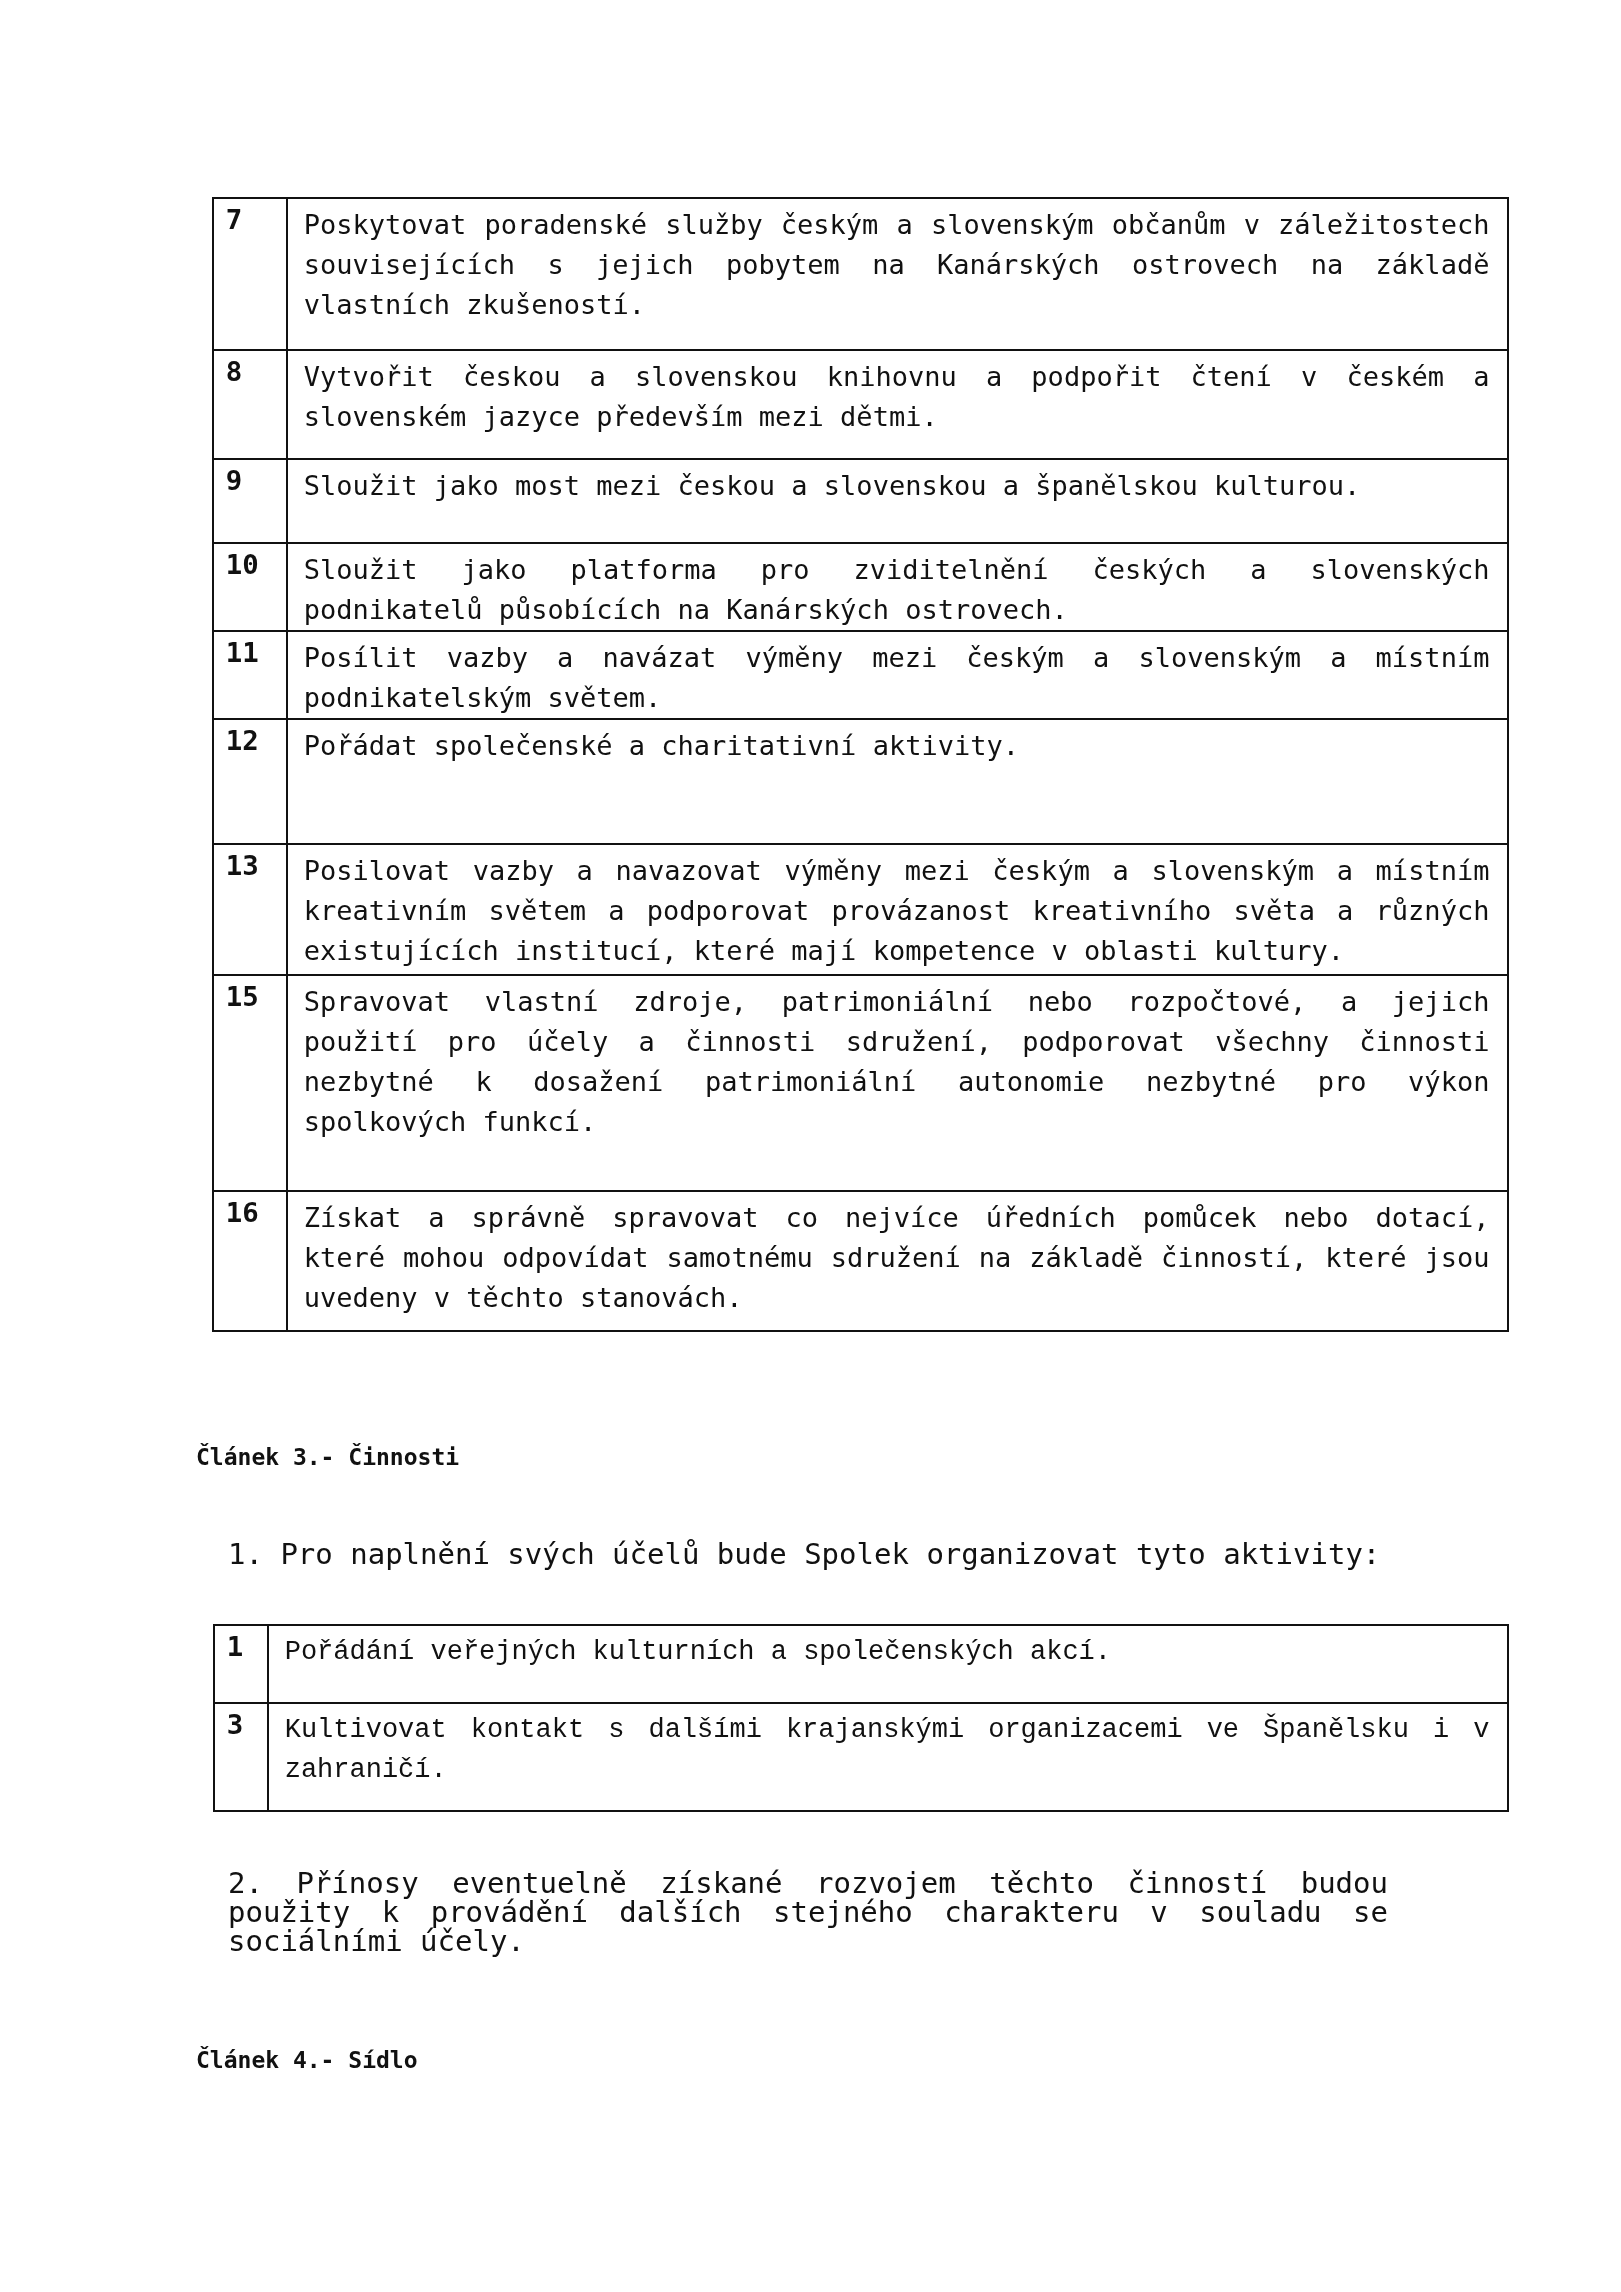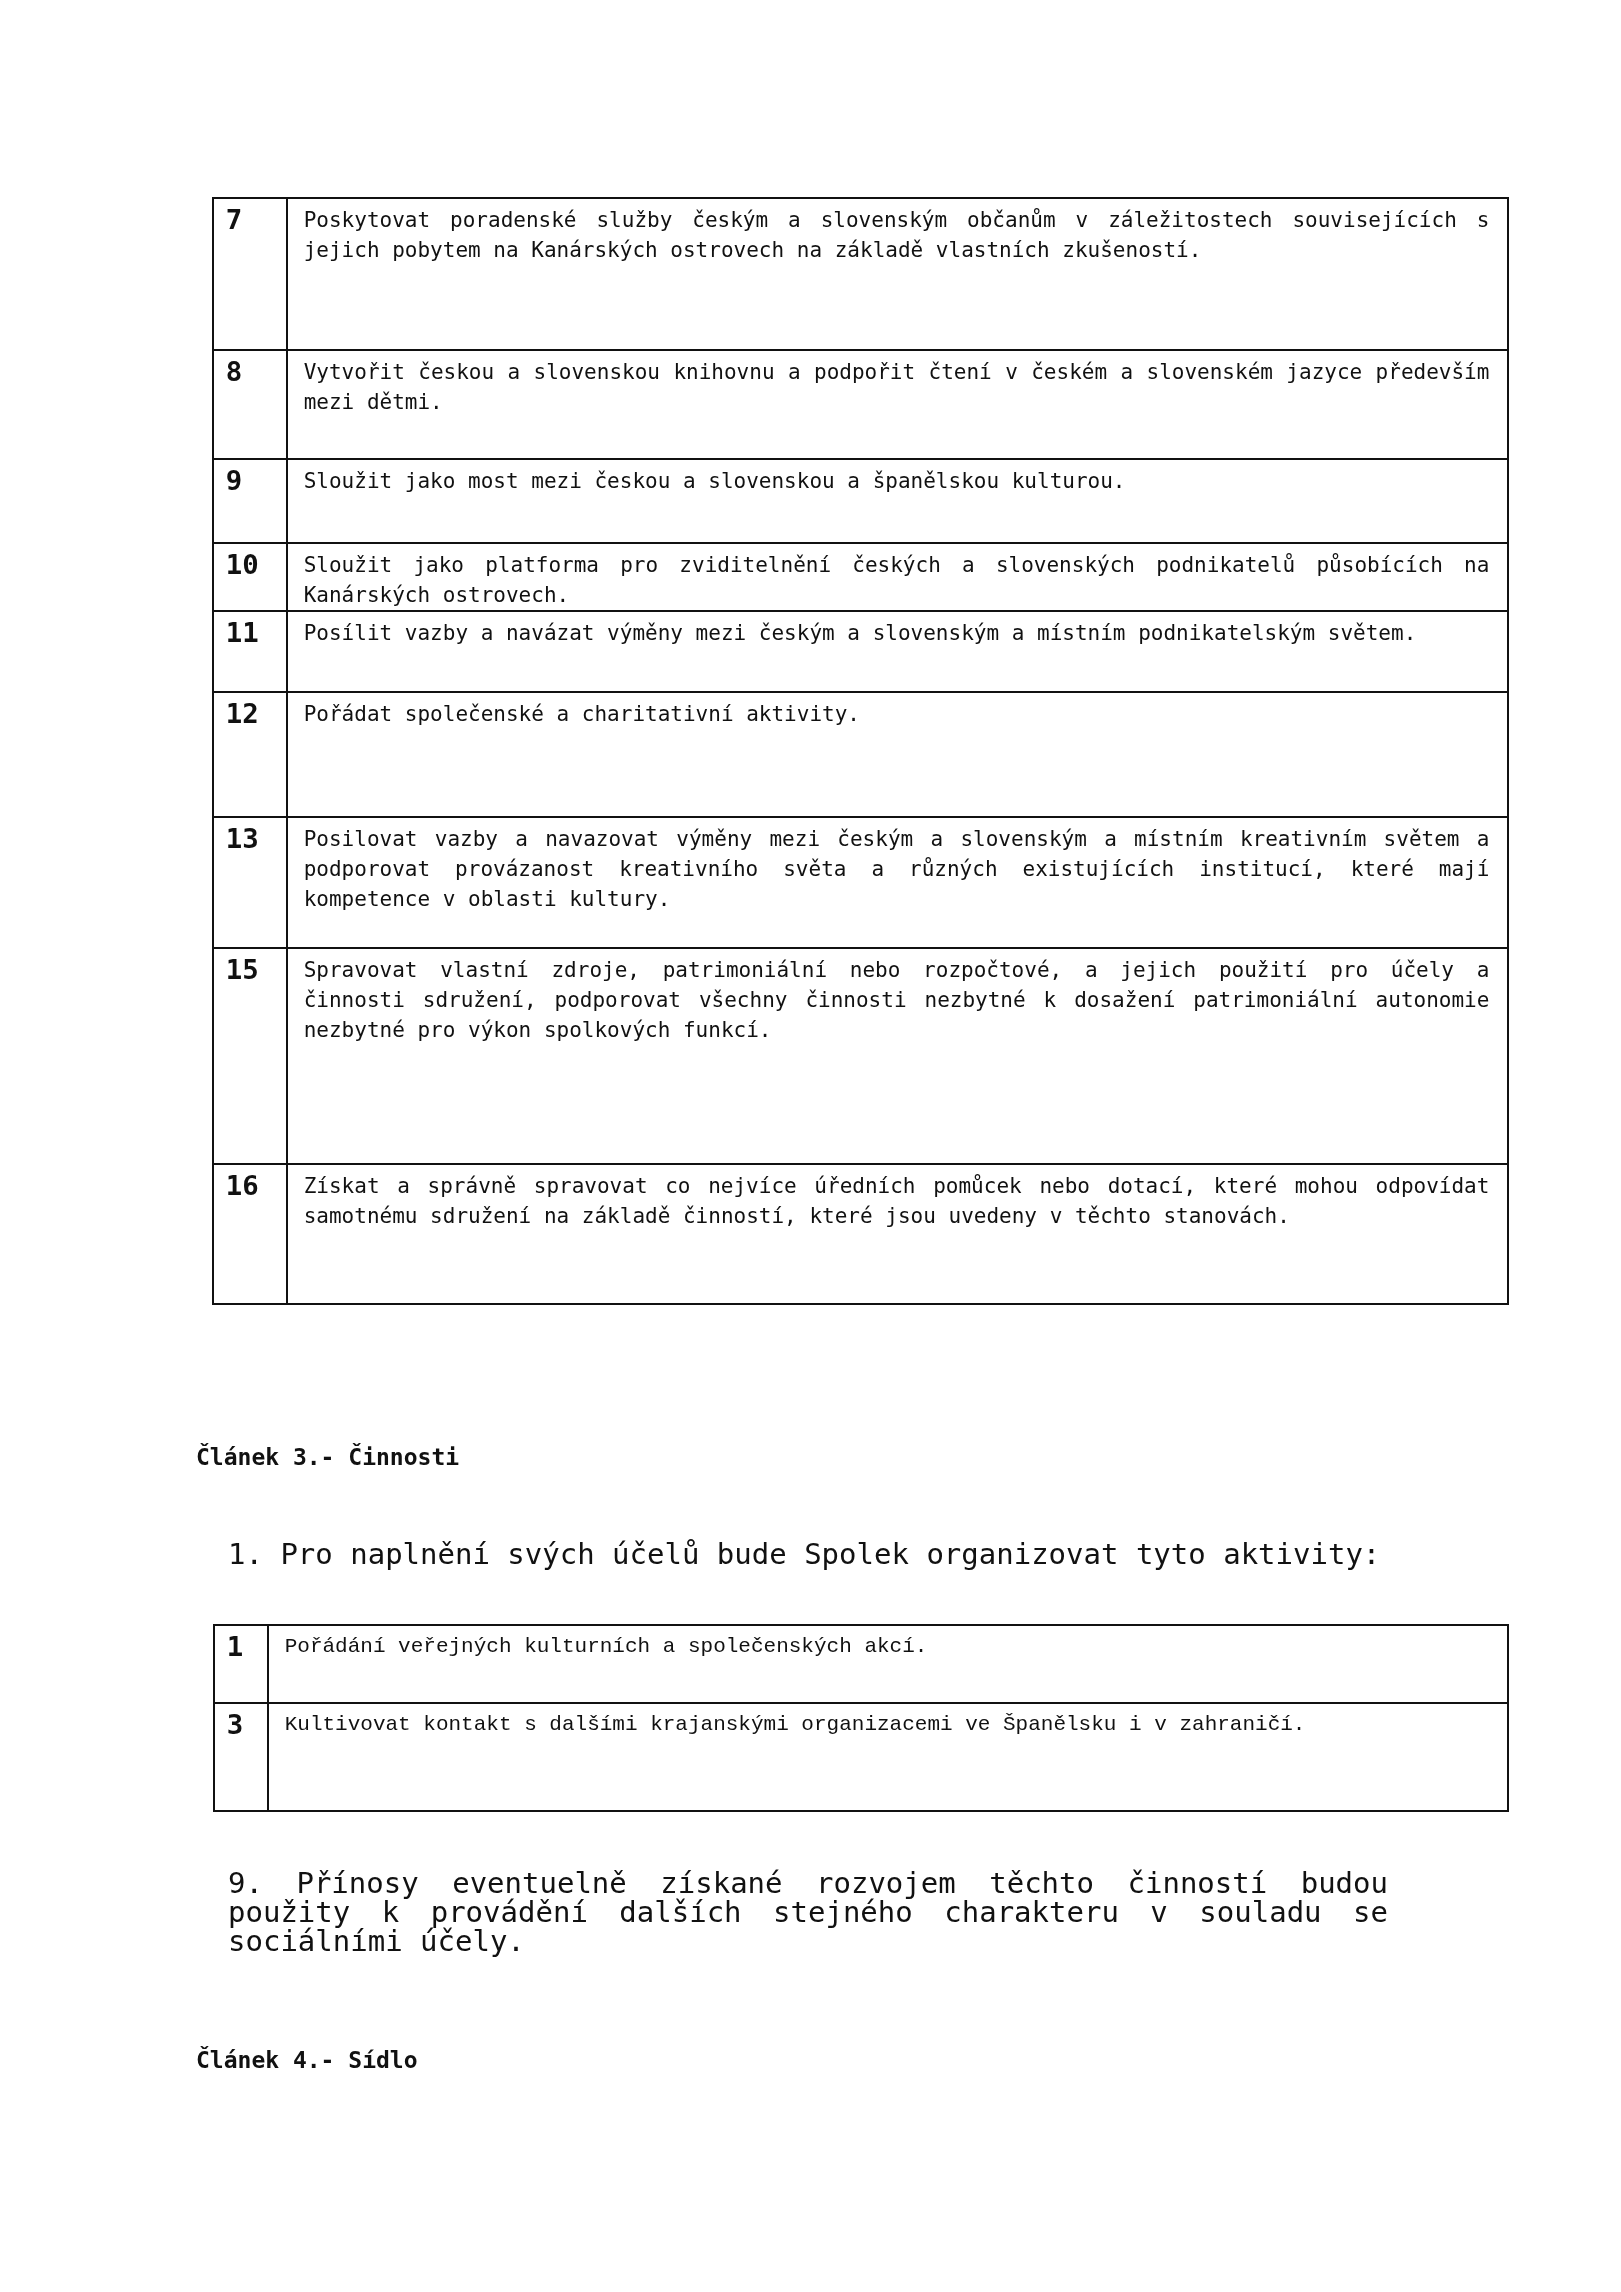--- a/index.html
+++ b/index.html
@@ -3,21 +3,21 @@
 <meta charset="utf-8">
 <style>
   html, body { margin: 0; padding: 0; background: #ffffff; }
   body { width: 1621px; height: 2293px; position: relative; overflow: hidden;
          font-family: "DejaVu Sans Mono", "Liberation Mono", monospace; color: #111111; }
   .page { position: absolute; left: 0; top: 0; width: 1621px; height: 2293px; background: #fff; }
 
   table.goals { position: absolute; border-collapse: collapse; table-layout: fixed; }
   table.goals td { border: 2.5px solid #111; vertical-align: top; padding: 0; }
   td.num { font-weight: bold; font-size: 27.4px; line-height: 29px; padding: 5.9px 0 0 11.8px !important; }
-  td.txt { font-size: 21px; line-height: 30px; text-align: justify; text-align-last: left;
+  td.txt { font-size: 27px; line-height: 40px; text-align: justify; text-align-last: left;
            padding: 5.9px 17.6px 0 15.7px !important; letter-spacing: 0; margin-top: 28px; }
 
   #t1 { left: 212px; top: 197px; width: 1297px; }
   #t1 col.c1 { width: 74px; }
   #t2 { left: 213px; top: 1624px; width: 1296px; }
   #t2 col.c1 { width: 54px; }
   #t2 td.txt { padding-left: 15.7px !important; font-family: Liberation Mono, monospace; }
 
   .heading { position: absolute; left: 196px; font-weight: bold; font-size: 23px; line-height: 29px; white-space: nowrap; }
   .para { position: absolute; left: 228px; font-size: 29px; line-height: 29px; }
@@ -87,18 +87,18 @@
         <td class="num">1</td>
         <td class="txt">Pořádání veřejných kulturních a společenských akcí.</td>
       </tr>
       <tr style="height:108px">
         <td class="num">3</td>
         <td class="txt">Kultivovat kontakt s dalšími krajanskými organizacemi ve Španělsku i v zahraničí.</td>
       </tr>
     </tbody>
   </table>
 
-  <div class="para justify" style="top:1869px">9. Přínosy eventuelně získané rozvojem těchto činností budou použity k provádění dalších stejného charakteru v souladu se sociálními účely.</div>
+  <div class="para justify" style="top:1869px">2. Přínosy eventuelně získané rozvojem těchto činností budou použity k provádění dalších stejného charakteru v souladu se sociálními účely.</div>
 
   <div class="heading" style="top:2046px">Článek 4.- Sídlo</div>
 
 </div>
 
 
 </body></html>

